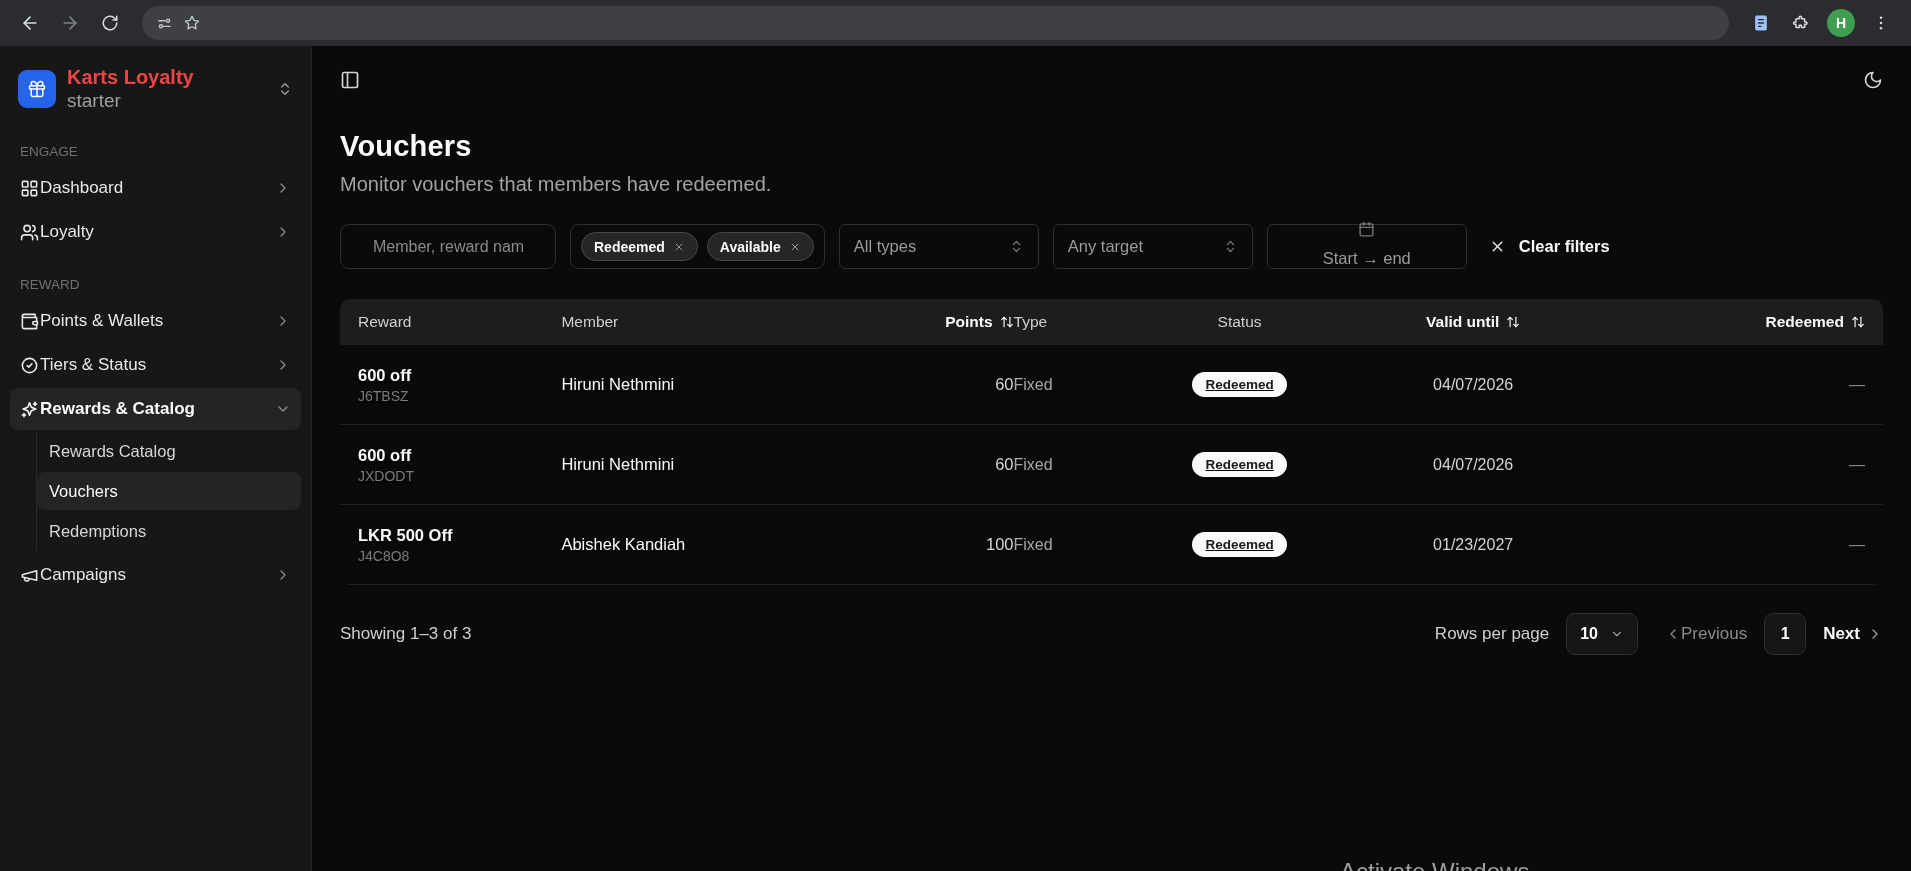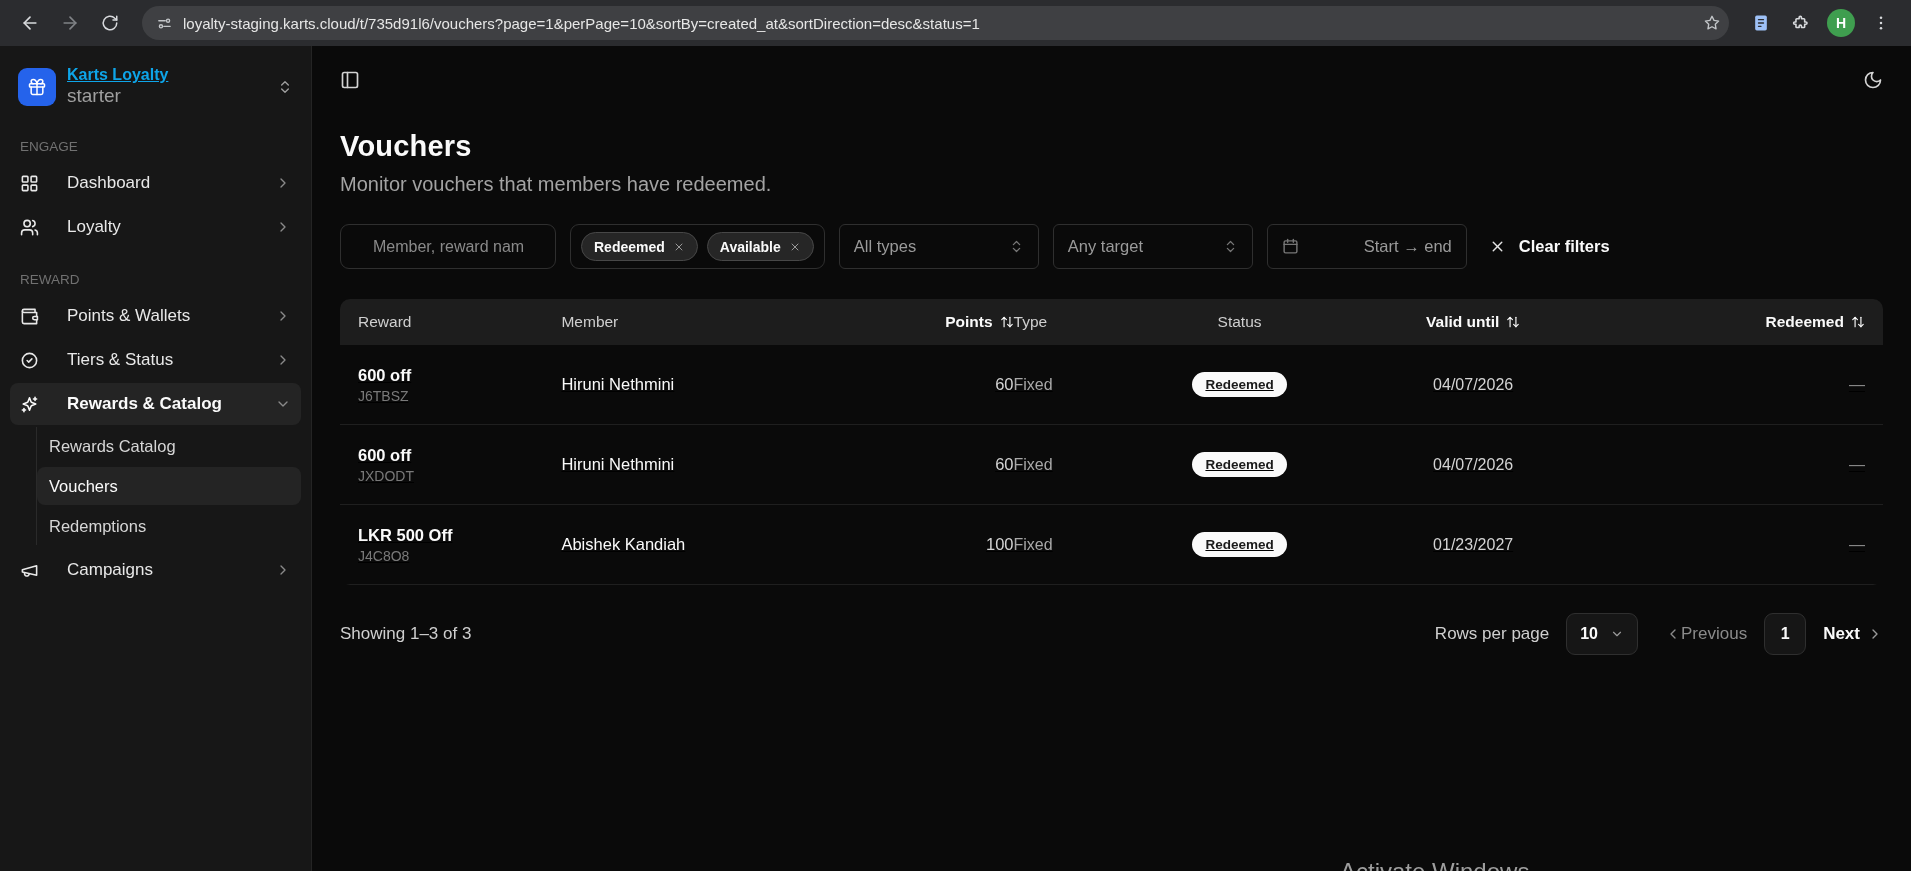--- a/index.html
+++ b/index.html
@@ -25,25 +25,25 @@
   .avatar { width:28px; height:28px; border-radius:50%; background:#3f9e4f; color:#ffffff; font-size:14px; font-weight:700; display:flex; align-items:center; justify-content:center; }
 
   
   .app { display:flex; height:825px; }
 
   
   .sidebar { width:312px; background:#171717; border-right:1px solid #242424; padding:12px 10px; overflow:hidden; }
   .workspace { display:flex; align-items:center; gap:11px; padding:8px; border-radius:10px; }
   .ws-logo { width:38px; height:38px; border-radius:9px; background:#2563eb; color:#ffffff; display:flex; align-items:center; justify-content:center; flex:0 0 auto; }
   .ws-meta { flex:1; min-width:0; }
-  .ws-name { color:#0ea5e9; font-size:16px; font-weight:700; line-height:1.15;text-decoration:underline; }
+  .ws-name { color:#ef4444; font-size:20px; font-weight:700; line-height:1.15; }
   .ws-plan { color:#9f9f9f; font-size:19px; margin-top:1px; }
   .ws-chevrons { color:#9f9f9f; }
   .section-label { color:#717171; font-size:13.5px; padding:0 10px; margin:24px 0 8px; }
-  .nav-item { display:flex; align-items:center; gap:28px; height:42px; padding:0 10px; border-radius:8px; color:#e8e8e8; font-size:17px; margin:2px 0; cursor:pointer; }
+  .nav-item { display:flex; align-items:center; gap:1px; height:42px; padding:0 10px; border-radius:8px; color:#e8e8e8; font-size:17px; margin:2px 0; cursor:pointer; }
   .nav-item .lbl { flex:1; white-space:nowrap; overflow:hidden; }
   .nav-item .chev { color:#8a8a8a; }
   .nav-item.open { background:#242424; font-weight:700; color:#fafafa; }
   .subnav { margin:2px 0 4px 26px; border-left:1px solid #2a2a2a; }
   .sub-item { display:flex; align-items:center; height:38px; padding:0 12px; border-radius:8px; color:#d6d6d6; font-size:16.5px; margin:2px 0; cursor:pointer; white-space:nowrap; }
   .sub-item.active { background:#242424; color:#fafafa; }
 
   
   .main { flex:1; position:relative; display:flex; flex-direction:column; min-width:0; }
   .main-header { height:70px; display:flex; align-items:center; justify-content:space-between; padding:0 28px; }
@@ -54,21 +54,21 @@
 
   
   .filters { display:flex; align-items:center; gap:14px; margin-top:28px; }
   .search-input { width:216px; height:45px; background:transparent; border:1px solid #2f2f2f; border-radius:9px; padding:0 32px; color:#e5e5e5; font-size:16px; outline:none; }
   .search-input::placeholder { color:#8a8a8a; }
   .chipbox { height:45px; border:1px solid #2f2f2f; border-radius:9px; display:flex; align-items:center; gap:9px; padding:0 10px; }
   .chip { display:inline-flex; align-items:center; gap:8px; height:29px; padding:0 12px; background:#262626; border:1px solid #474747; border-radius:999px; color:#fafafa; font-size:14px; font-weight:700; }
   .chip .icw { color:#9a9a9a; }
   .select { width:200px; height:45px; border:1px solid #2f2f2f; border-radius:6px; display:flex; align-items:center; justify-content:space-between; padding:0 14px; color:#9a9a9a; font-size:16.5px; cursor:pointer; }
   .select .icw { color:#777777; }
-  .select.date { justify-content:space-between; gap:11px; }
+  .select.date { justify-content:flex-end; gap:11px;flex-direction:column; }
   .clear-btn { display:flex; align-items:center; gap:13px; color:#fafafa; font-size:16.5px; font-weight:700; margin-left:8px; }
   .clear-btn .icw { color:#e5e5e5; }
 
   
   .table { margin-top:30px; border-radius:10px; overflow:hidden; }
   .trow { display:grid; grid-template-columns:13.5% 17.5% 12.5% 9% 12% 19% 16.5%; align-items:center; padding:0 18px; }
   .thead { background:#1d1d1d; height:46px; }
   .th { display:flex; align-items:center; gap:7px; color:#cfcfcf; font-size:15.5px; font-weight:500; }
   .th.sortable { color:#fafafa; font-weight:700; cursor:pointer; }
   .th .icw { color:#fafafa; }
@@ -235,21 +235,20 @@
           <use href="#i-rotate"></use>
         </svg>
       </span>
   </button>
   <div class="omnibox">
     <span class="ob-icon">
         <svg class="ic" width="17" height="17">
           <use href="#i-tune"></use>
         </svg>
       </span>
-    <span class="url">loyalty-staging.karts.cloud/t/735d91l6/vouchers?page=1&amp;perPage=10&amp;sortBy=created_at&amp;sortDirection=desc&amp;status=1</span>
     <span class="ob-icon">
         <svg class="ic" width="18" height="18" style="stroke-width:1.8">
           <use href="#i-star"></use>
         </svg>
       </span>
   </div>
   <button class="tb-btn">
     <svg class="ic" width="20" height="20">
         <use href="#i-doc"></use>
       </svg>

